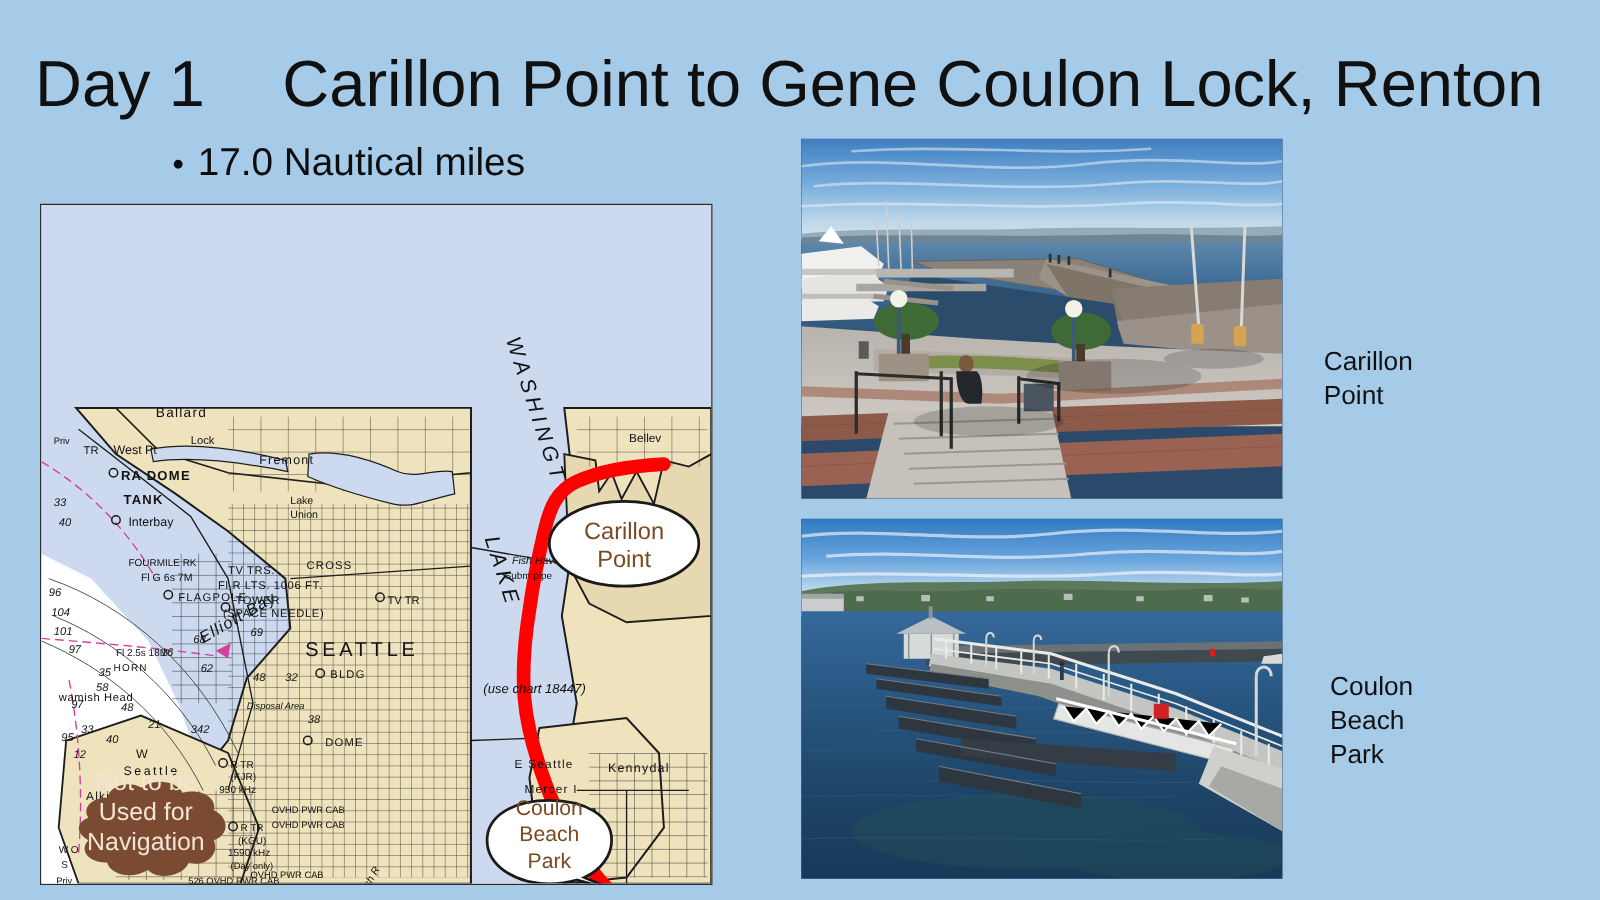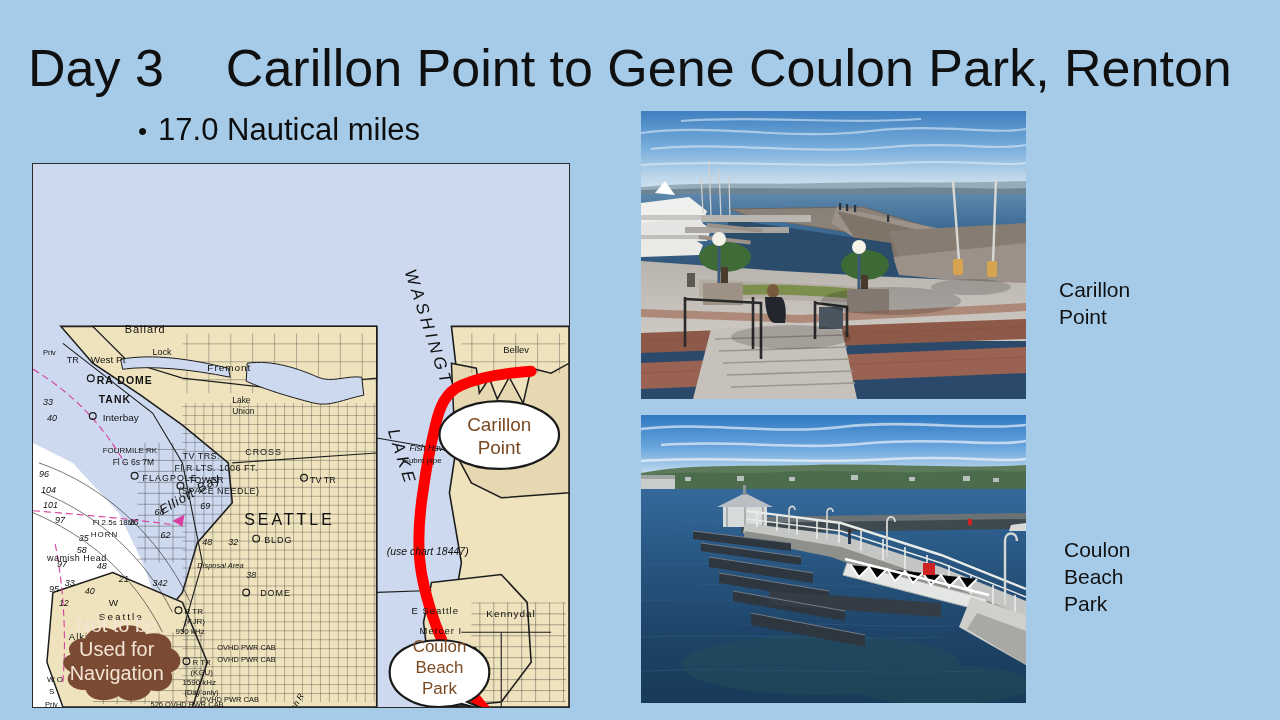--- a/index.html
+++ b/index.html
@@ -39,21 +39,21 @@
   .photo svg{display:block;width:100%;height:100%;}
   
   .caption{position:absolute;font-size:21px;line-height:27px;color:#111;}
   #caption-carillon{left:1059px;top:276px;}
   #caption-coulon{left:1064px;top:536px;}
 </style>
 </head>
 <body style="background: rgb(166, 203, 232);">
 
 <div id="slide-title">
-  <span class="day">Day 3</span><span class="gap"></span><span>Carillon Point to Gene Coulon Park, Renton</span>
+  <span class="day">Day 1</span><span class="gap"></span><span>Carillon Point to Gene Coulon Lock, Renton</span>
 </div>
 
 <div id="bullet-list">
   <div class="bullet-row">
     <span class="bullet-dot">•</span>
     <span>17.0 Nautical miles</span>
   </div>
 </div>
 
 <div id="map-figure">

